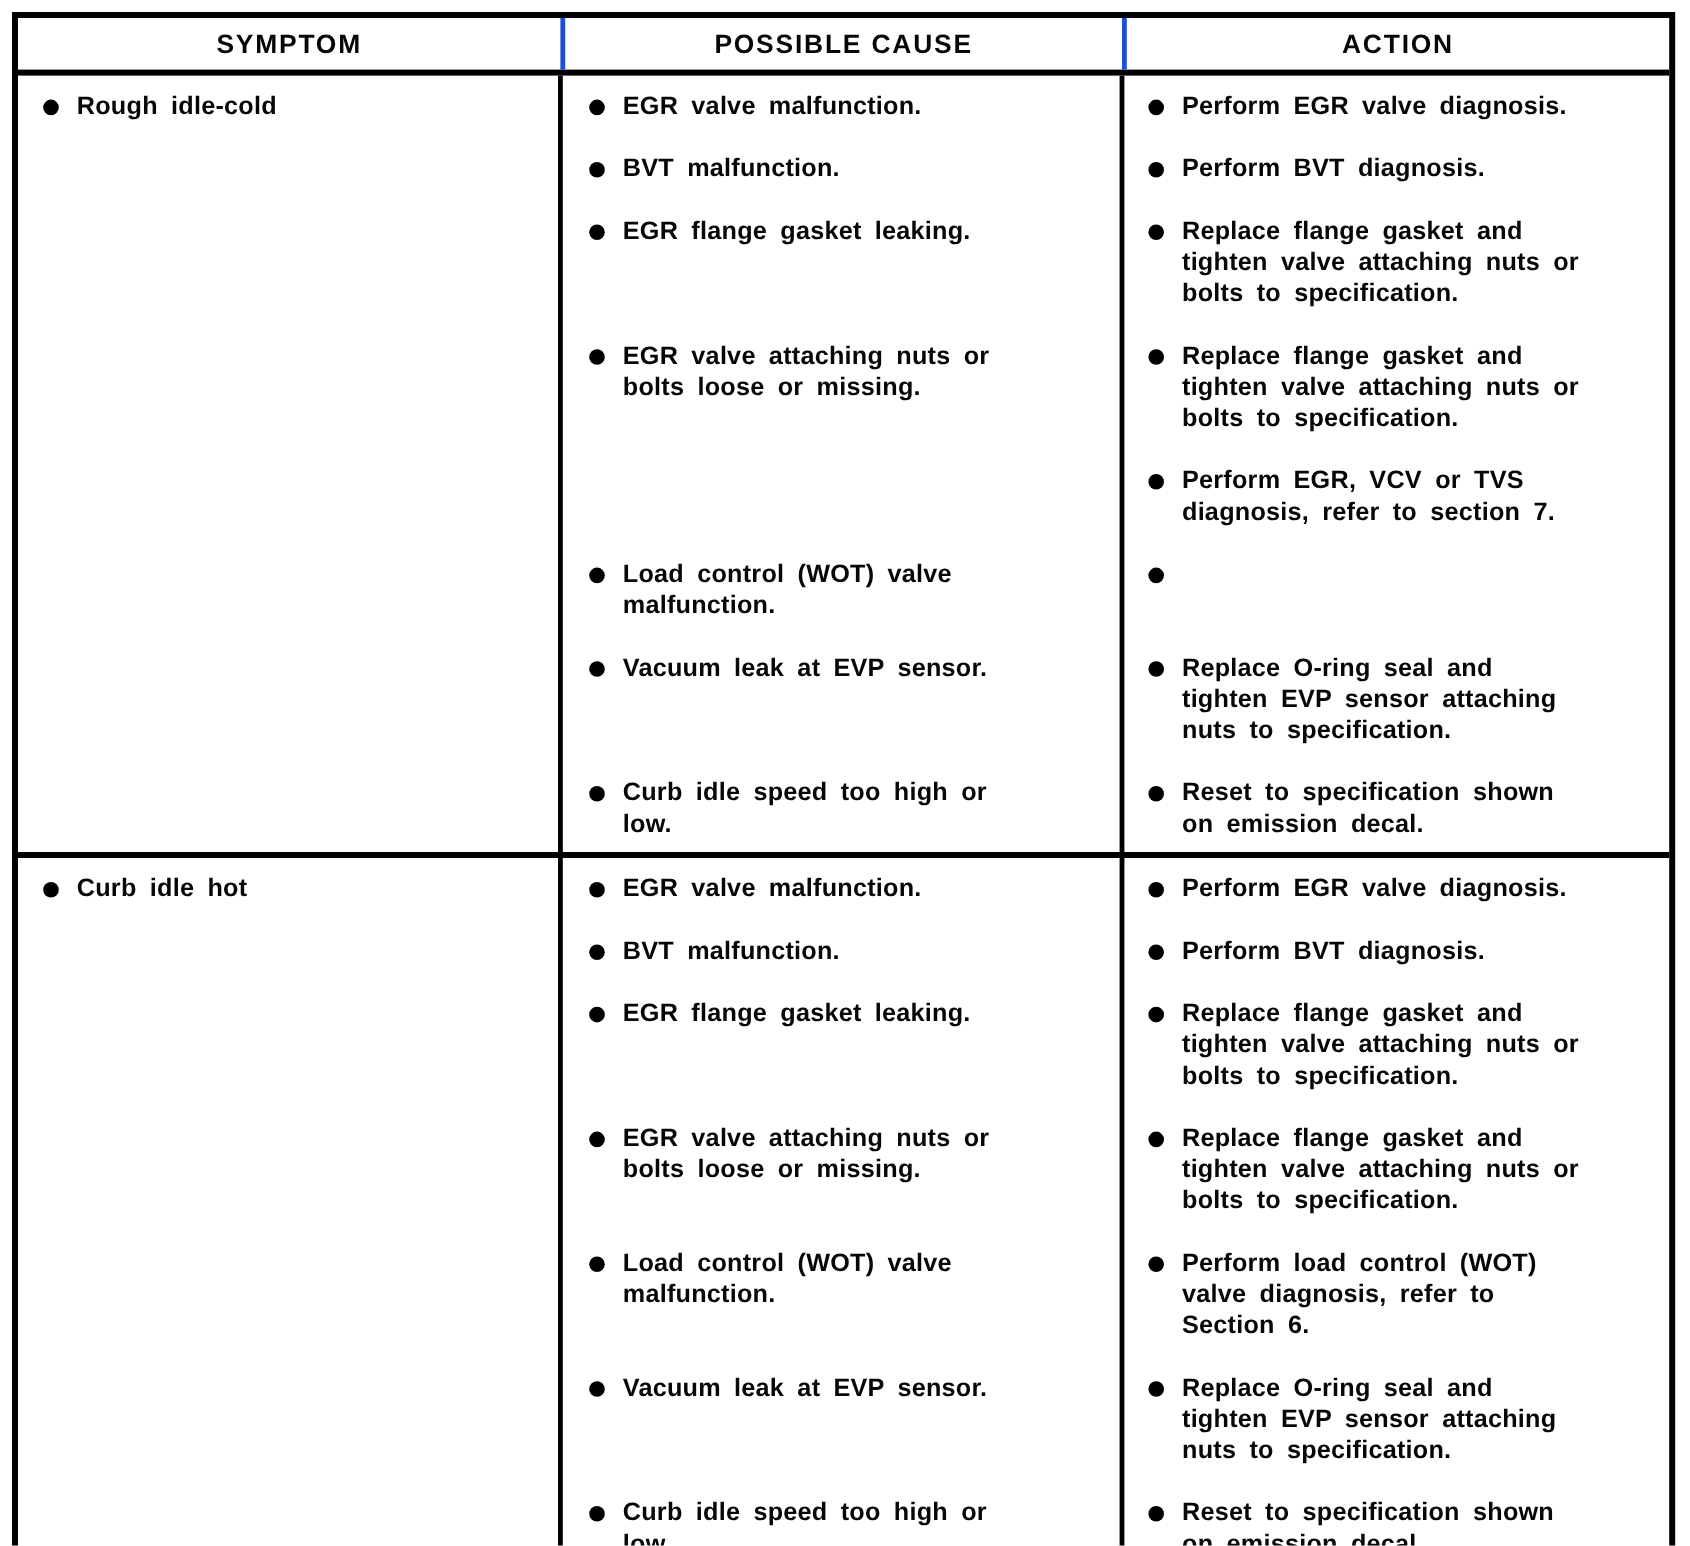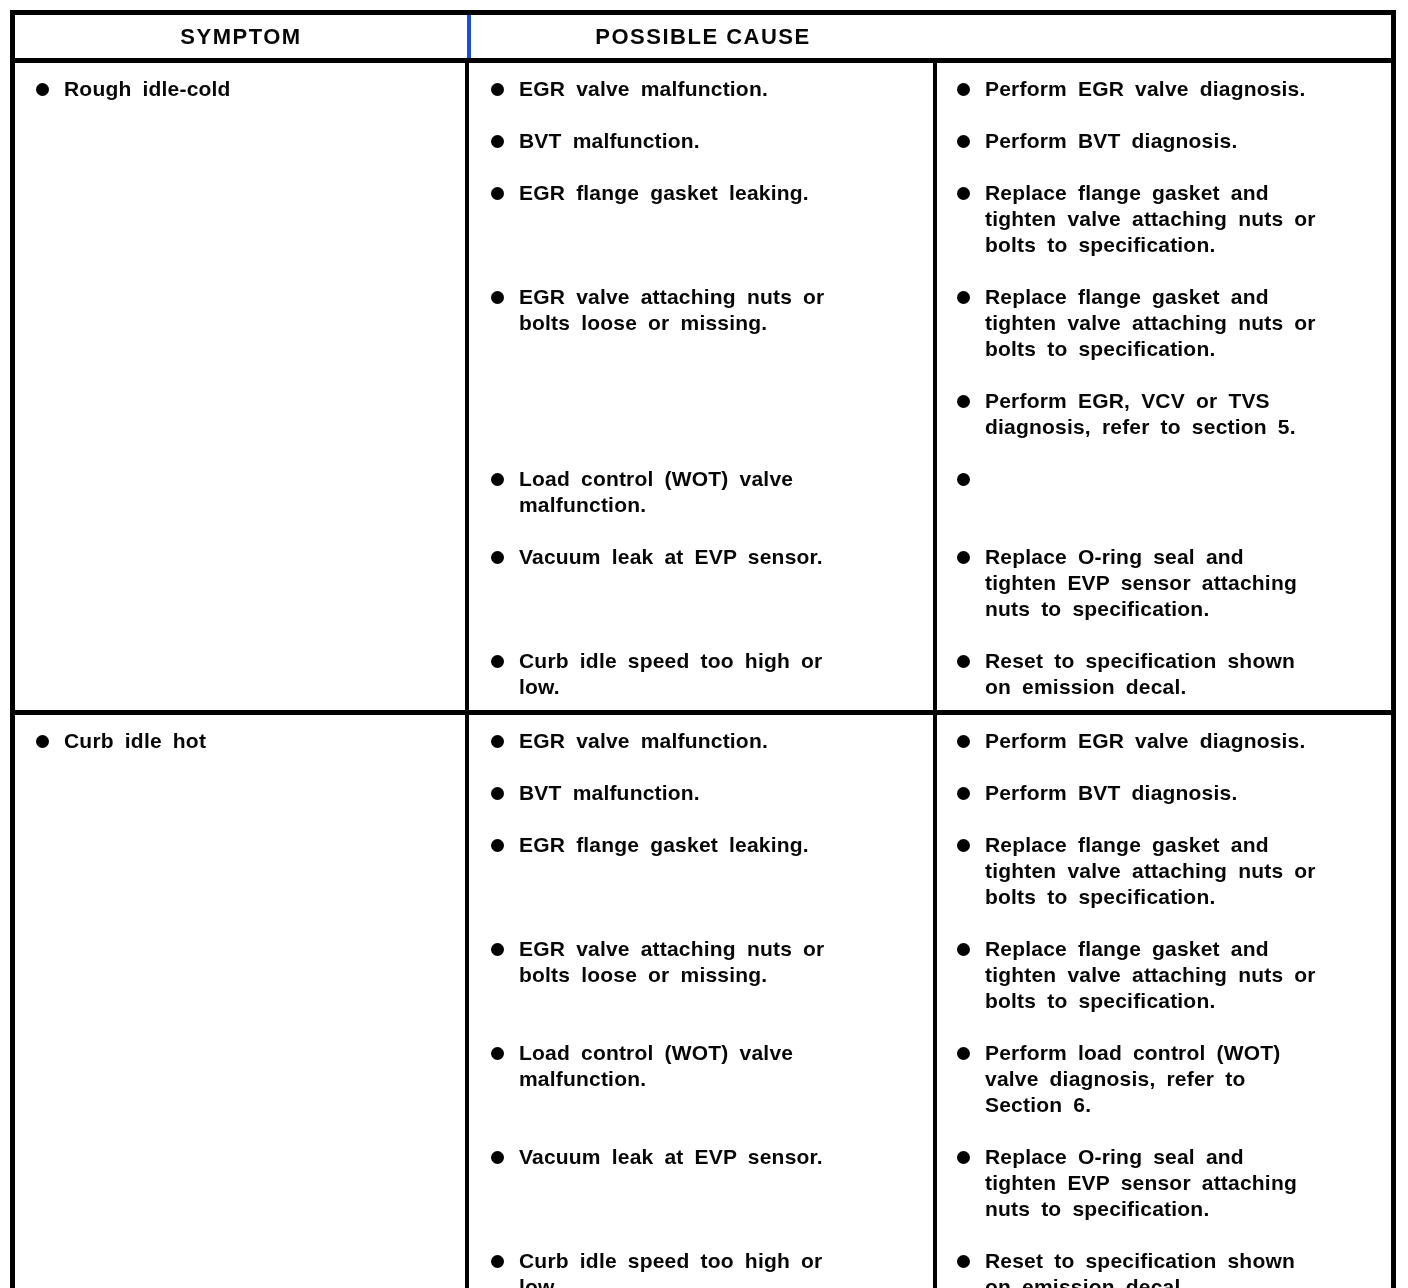--- a/index.html
+++ b/index.html
@@ -78,20 +78,21 @@
 </head>
 <body>
 
 <div class="page">
 
   <div class="diag-table">
 
     <div class="thead">
       <div class="th">SYMPTOM</div>
       <div class="th">POSSIBLE CAUSE</div>
+      <div class="th">ACTION</div>
     </div>
 
     <div class="body-row row-a">
       <div class="vline v1"></div>
       <div class="vline v2"></div>
 
       <div class="cell symptom-cell span8">
         <span class="bullet"></span>
         <p class="txt">Rough idle-cold</p>
       </div>
@@ -127,21 +128,21 @@
         <span class="bullet"></span>
         <p class="txt">EGR valve attaching nuts or bolts loose or missing.</p>
       </div>
       <div class="cell action-cell">
         <span class="bullet"></span>
         <p class="txt">Replace flange gasket and tighten valve attaching nuts or bolts to specification.</p>
       </div>
 
       <div class="cell action-cell">
         <span class="bullet"></span>
-        <p class="txt">Perform EGR, VCV or TVS diagnosis, refer to section 5.</p>
+        <p class="txt">Perform EGR, VCV or TVS diagnosis, refer to section 7.</p>
       </div>
 
       <div class="cell cause-cell">
         <span class="bullet"></span>
         <p class="txt">Load control (WOT) valve malfunction.</p>
       </div>
       <div class="cell action-cell">
         <span class="bullet"></span>
       </div>
 

